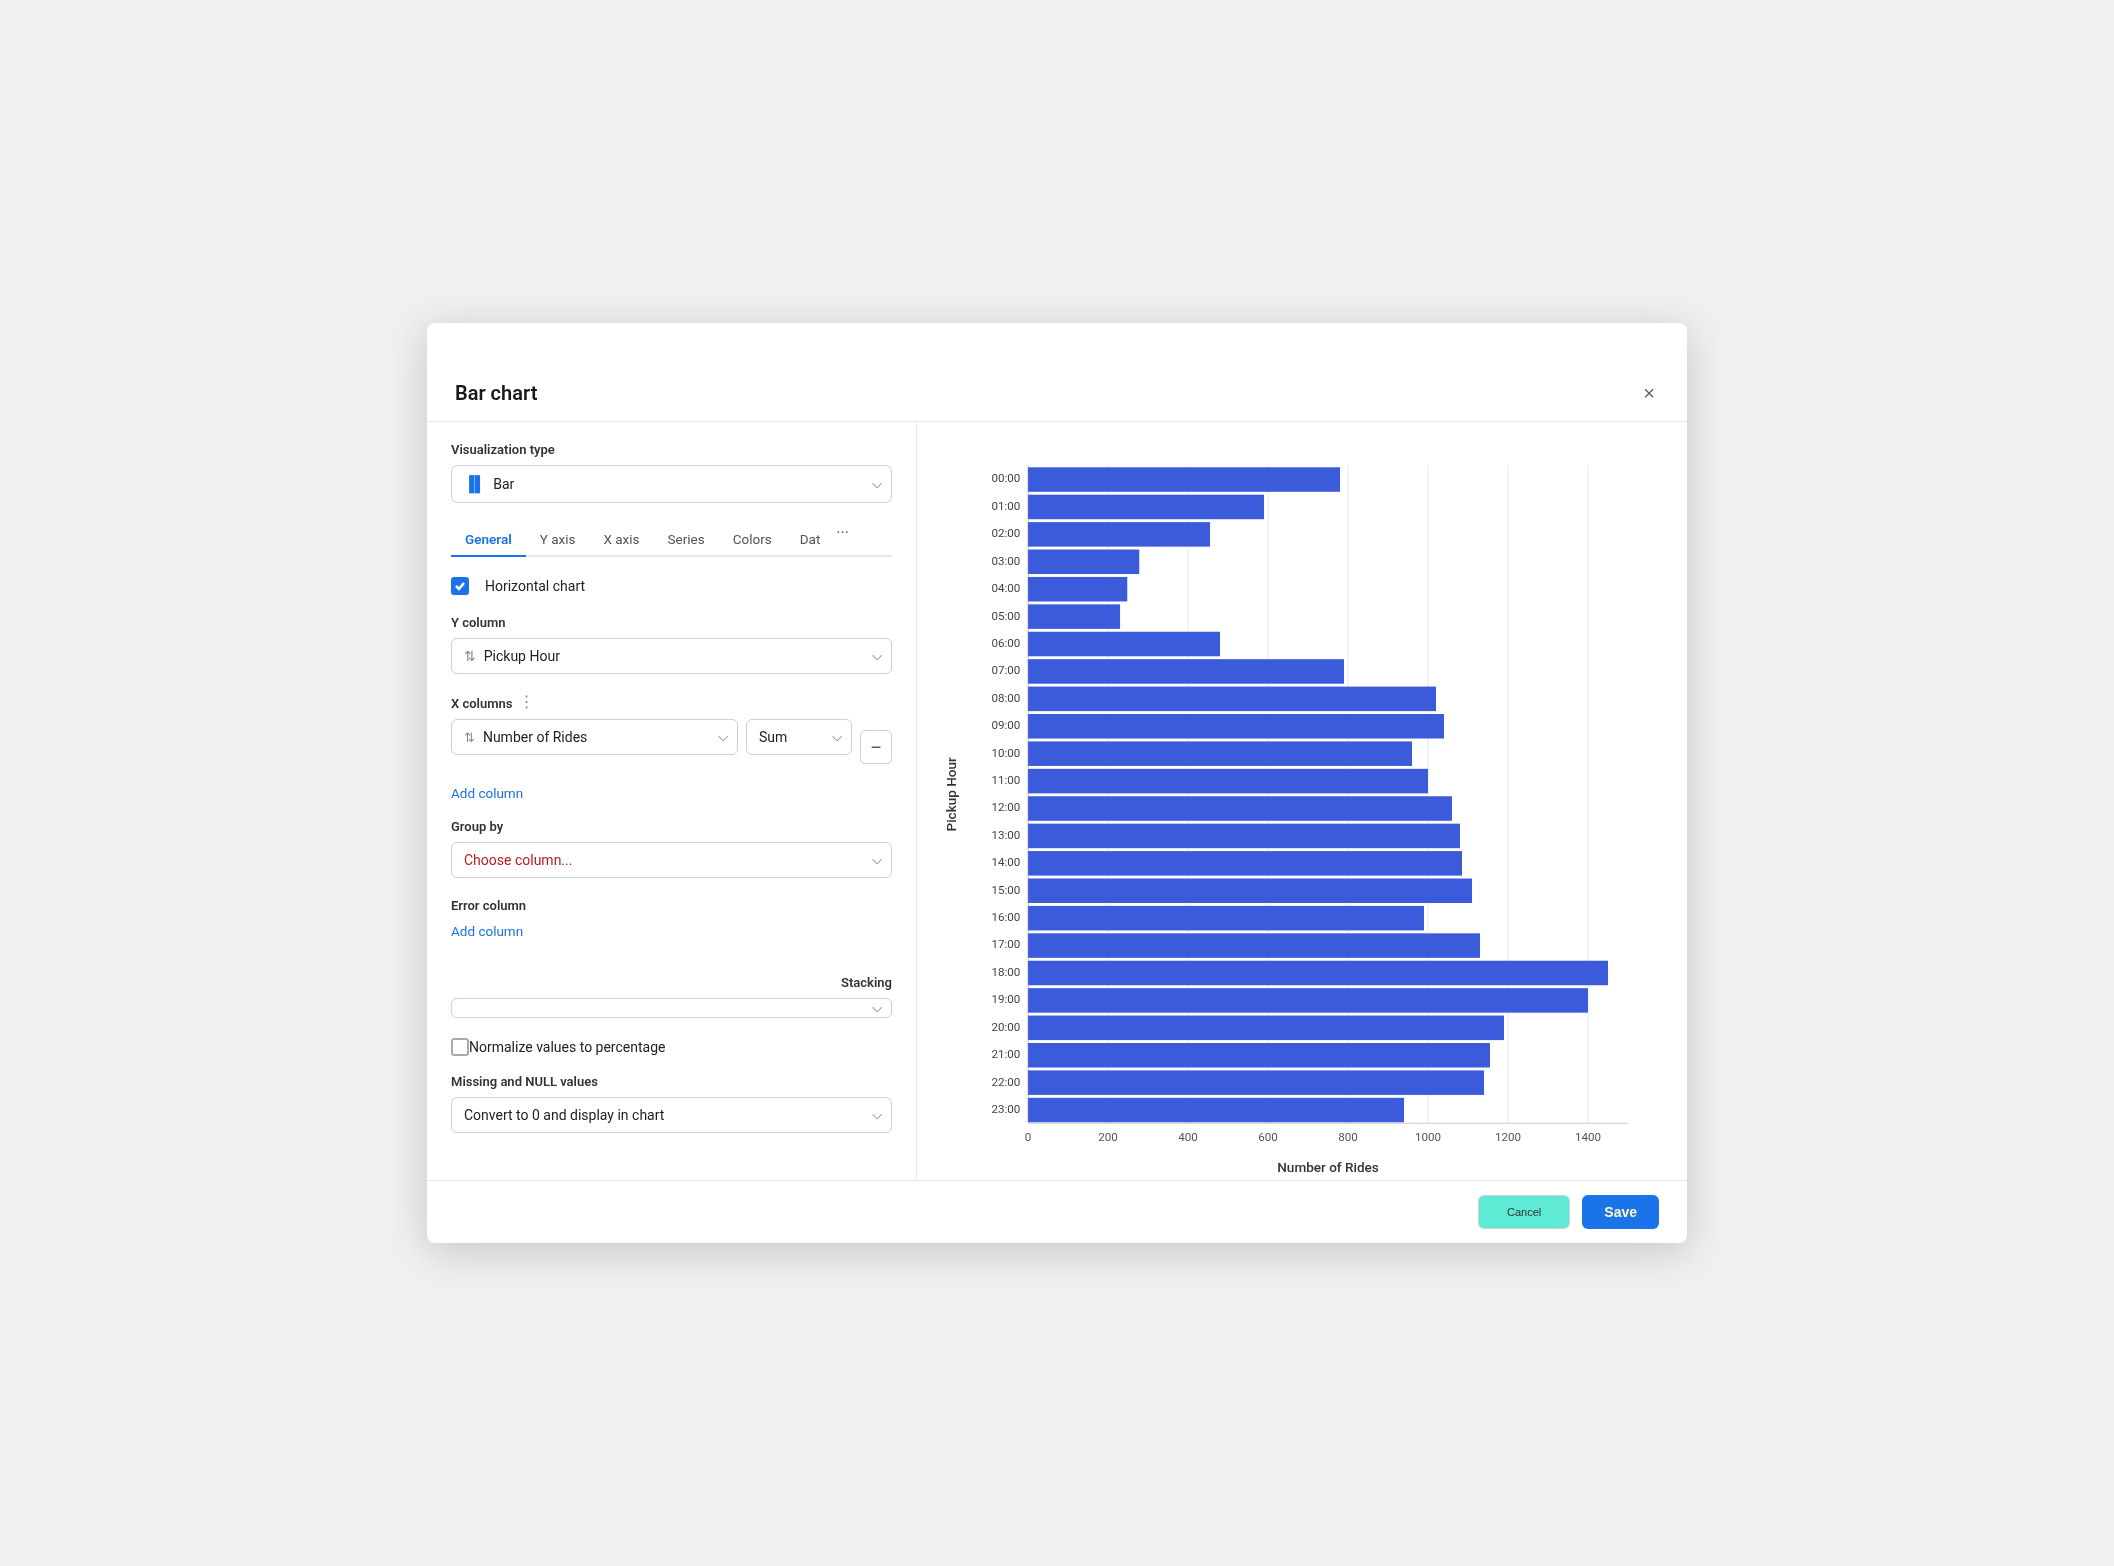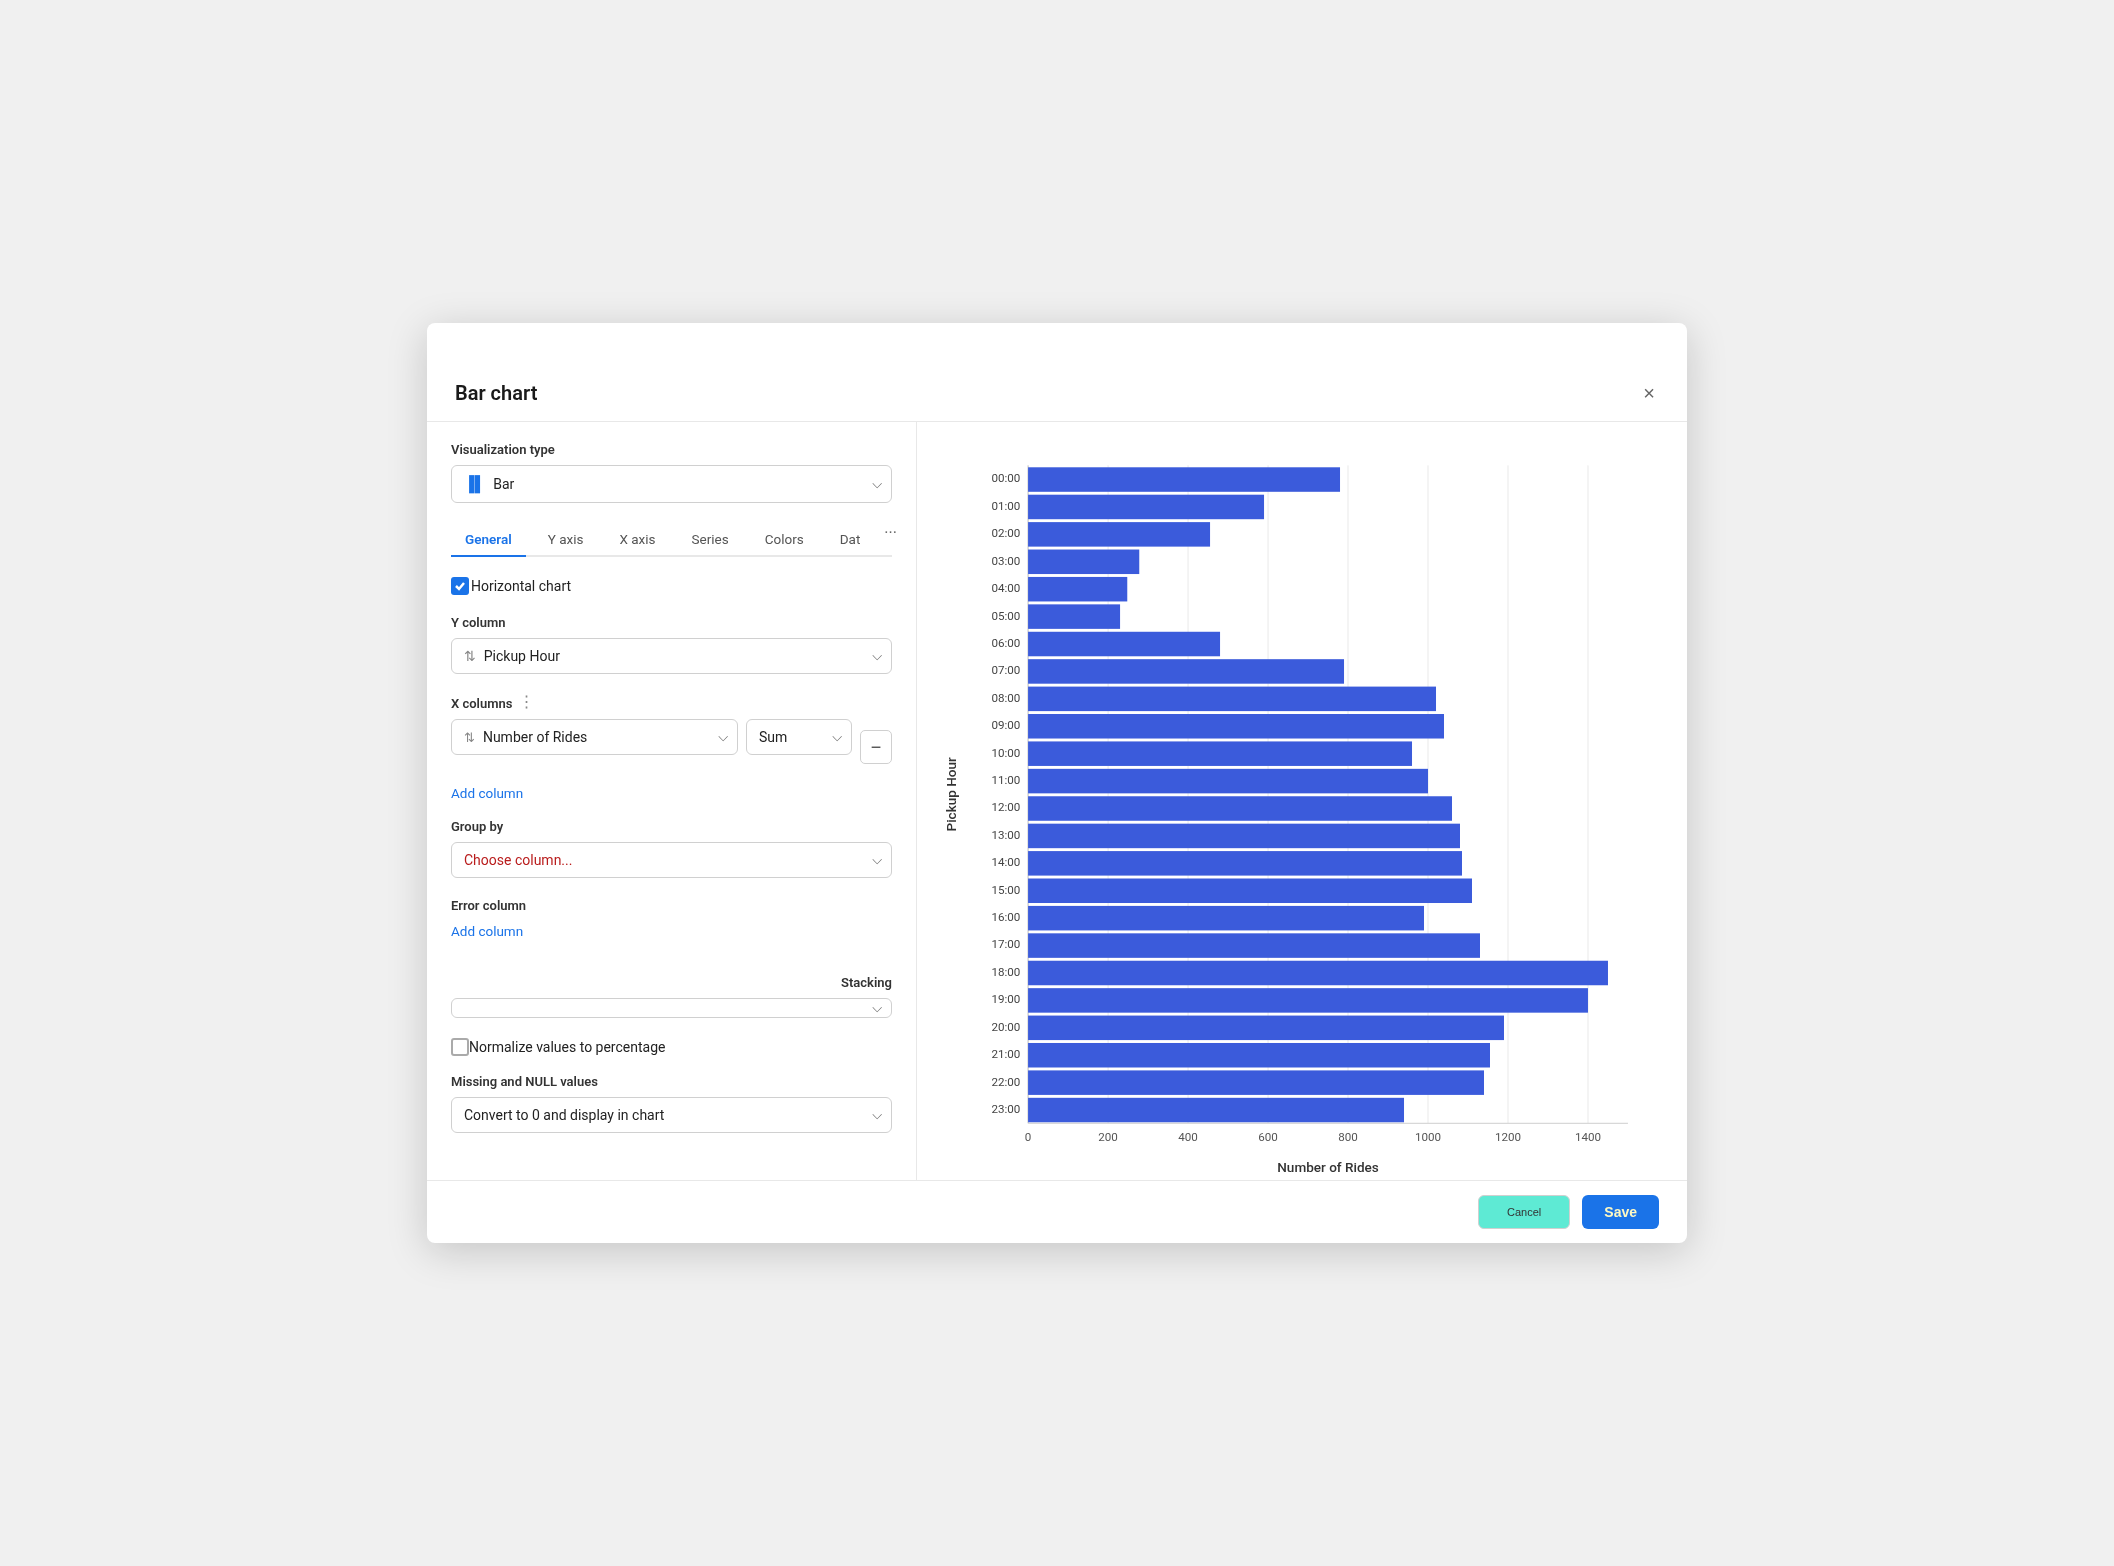--- a/index.html
+++ b/index.html
@@ -94,21 +94,21 @@
       pointer-events: none;
       font-size: 13px;
     }
     .bar-icon {
       color: #1a73e8;
       font-size: 15px;
     }
     
     .tabs-row {
       display: flex;
-      gap: 8px;
+      gap: 0;
       border-bottom: 2px solid #e8e8e8;
       margin-bottom: 20px;
     }
     .tab {
       padding: 8px 14px;
       font-size: 13.5px;
       color: #555;
       cursor: pointer;
       border-bottom: 2px solid transparent;
       margin-bottom: -2px;
@@ -122,21 +122,21 @@
     .tab-more {
       padding: 8px 6px;
       color: #555;
       font-size: 13px;
       cursor: pointer;
     }
     
     .checkbox-row {
       display: flex;
       align-items: center;
-      gap: 2px;
+      gap: 16px;
       margin-bottom: 20px;
     }
     .checkbox-box {
       width: 18px;
       height: 18px;
       background: #1a73e8;
       border-radius: 3px;
       display: flex;
       align-items: center;
       justify-content: center;

